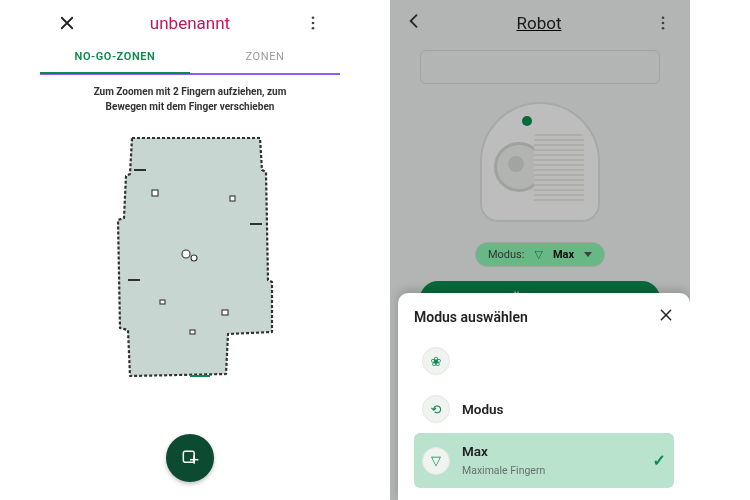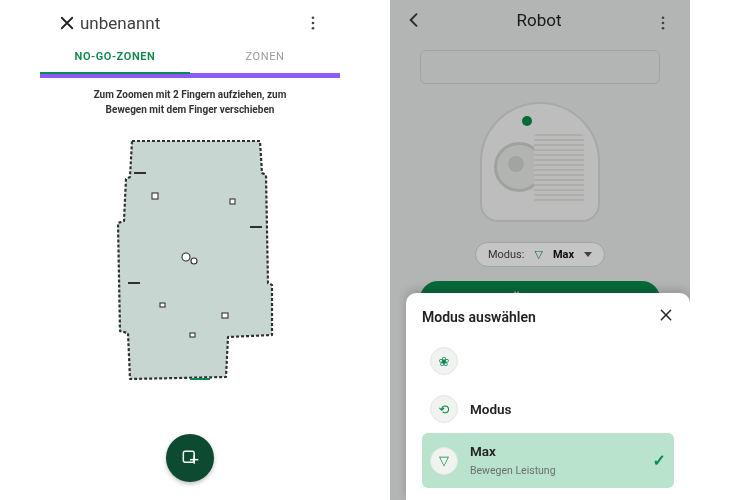--- a/index.html
+++ b/index.html
@@ -13,43 +13,43 @@
     overflow: hidden;
   }
   .phone {
     width: 300px; height: 500px;
     background: #fff;
     position: relative;
     display: flex; flex-direction: column;
   }
   
   .hdr-left { display: flex; align-items: center; padding: 10px 14px 6px; }
-  .hdr-left .title { flex: 1; text-align: left; font-size: 17px; color: #404040; }
+  .hdr-left .title { flex: 1; text-align: center; font-size: 17px; color: #be185d; }
   .icon-btn { width: 26px; height: 26px; display:flex;align-items:center;justify-content:center;}
-  .tabs { display: flex; border-bottom: 5px solid #8b5cf6; }
+  .tabs { display: flex; border-bottom: 2px solid #8b5cf6; }
   .tab { flex:1; text-align:center; font-size:11px; letter-spacing:.6px; padding:8px 0 10px; color:#9a9a9a; position:relative; }
   .tab.active { color:#0a8a4c; font-weight:600; }
   .tab.active::after { content:""; position:absolute; left:0; right:0; bottom:-1px; height:2px; background:#0a8a4c; }
   .hint { text-align:center; font-size:10px; color:#333; padding:10px 30px 6px; line-height:1.45;font-weight:bold; }
   .map-wrap { flex:1; display:flex; align-items:flex-start; justify-content:center; padding-top:10px; }
   .map { width:200px; height:260px; position:relative; }
   .map svg { width:100%; height:100%; }
   .fab {
     position:absolute; bottom:18px; left:50%; transform:translateX(-50%);
     width:48px; height:48px; border-radius:50%; background:#0d4a32;
     display:flex; align-items:center; justify-content:center;
     box-shadow:0 2px 4px rgba(0,0,0,.25);
   }
   
   .right-bg {
     position:absolute; inset:0; background:#e7ebe9;
     display:flex; flex-direction:column; align-items:center;
     filter:brightness(.92);
   }
-  .hdr-right { width:100%; display:flex; padding:10px 14px; }
+  .hdr-right { width:100%; display:flex; align-items:center; padding:10px 14px;text-decoration:underline; }
   .hdr-right .title { flex:1; text-align:center; font-size:17px; color:#222; }
   .back-ic { width:24px;height:24px; }
   .outline-box { width:240px; height:34px; border:1px solid #cfd6d2; border-radius:6px; margin-top:4px; }
   .robot-visual {
     margin-top:18px; width:120px; height:120px; position:relative;
     background:#f5f6f5; border:2px solid #d9dcd9; border-radius:60px 60px 18px 18px;
   }
   .robot-visual::before{
     content:""; position:absolute; left:12px; top:38px; width:44px;height:44px;
     border:3px solid #cfd3cf; border-radius:50%; background:#e8eae8;
@@ -58,33 +58,33 @@
     content:""; position:absolute; left:26px; top:52px; width:16px;height:16px;
     background:#d2d5d2; border-radius:50%;
   }
   .robot-dot{ position:absolute; left:40px; top:12px; width:10px;height:10px;background:#0a8a4c;border-radius:50%; }
   .robot-grille{ position:absolute; right:14px; top:30px; width:50px; height:70px;
     background:repeating-linear-gradient(#e0e2df 0 2px, #f3f4f2 2px 5px);
     border-radius:4px; }
   .mode-pill {
     margin-top:20px; padding:5px 12px; border:1px solid #cfd6d2; border-radius:14px;
     font-size:11px; color:#444; display:flex; align-items:center; gap:10px;
-    background:#ffffff;
+    background:#86efac;
   }
   .mode-pill .val{ font-weight:700; color:#111; }
   .tri-down{ width:0;height:0;border-left:4px solid transparent;border-right:4px solid transparent;border-top:5px solid #555; }
   .tri-ic{ font-size:11px; color:#0a8a4c; }
   .clean-btn{
     margin-top:14px; width:240px; padding:11px 0; background:#0a8a4c; color:#fff;
     border-radius:26px; font-size:12px; letter-spacing:.6px; font-weight:700; text-align:center;
   }
   .dust-lbl{ margin-top:16px; font-size:12px; font-weight:700; color:#333; }
   .overlay-dim { position:absolute; inset:0; background:rgba(0,0,0,.16); }
   .modal{
-    position:absolute; left:16px; right:0; bottom:0; background:#fff;
+    position:absolute; left:8px; right:0; bottom:0; background:#fff;
     border-radius:10px 10px 0 0; padding:14px 16px 12px;
     box-shadow:0 -3px 10px rgba(0,0,0,.18);
   }
   .modal-hdr{ display:flex; align-items:center; margin-bottom:10px; }
   .modal-hdr .mtitle{ flex:1; font-size:14px; font-weight:600; color:#222; }
   .opt{ display:flex; align-items:center; gap:12px; padding:10px 8px; border-radius:6px; }
   .opt.sel{ background:#b9e3cd; }
   .opt-ic{ width:28px;height:28px;border-radius:50%;background:#f1f3f1;display:flex;align-items:center;justify-content:center;font-size:13px;color:#0a8a4c; border:1px solid #e4e7e4;}
   .opt-txt strong{ font-size:13.5px; color:#222; display:block; font-weight:600;}
   .opt-txt span{ font-size:10.5px; color:#6b6f6c; }
@@ -199,18 +199,18 @@
     <div class="opt">
       <div class="opt-ic">⟲</div>
       <div class="opt-txt">
         <strong>Modus</strong>
       </div>
     </div>
     <div class="opt sel">
       <div class="opt-ic">▽</div>
       <div class="opt-txt">
         <strong>Max</strong>
-        <span>Bewegen Leistung</span>
+        <span>Maximale Fingern</span>
       </div>
       <div class="check">✓</div>
     </div>
   </div>
 </div>
 
 </body></html>

